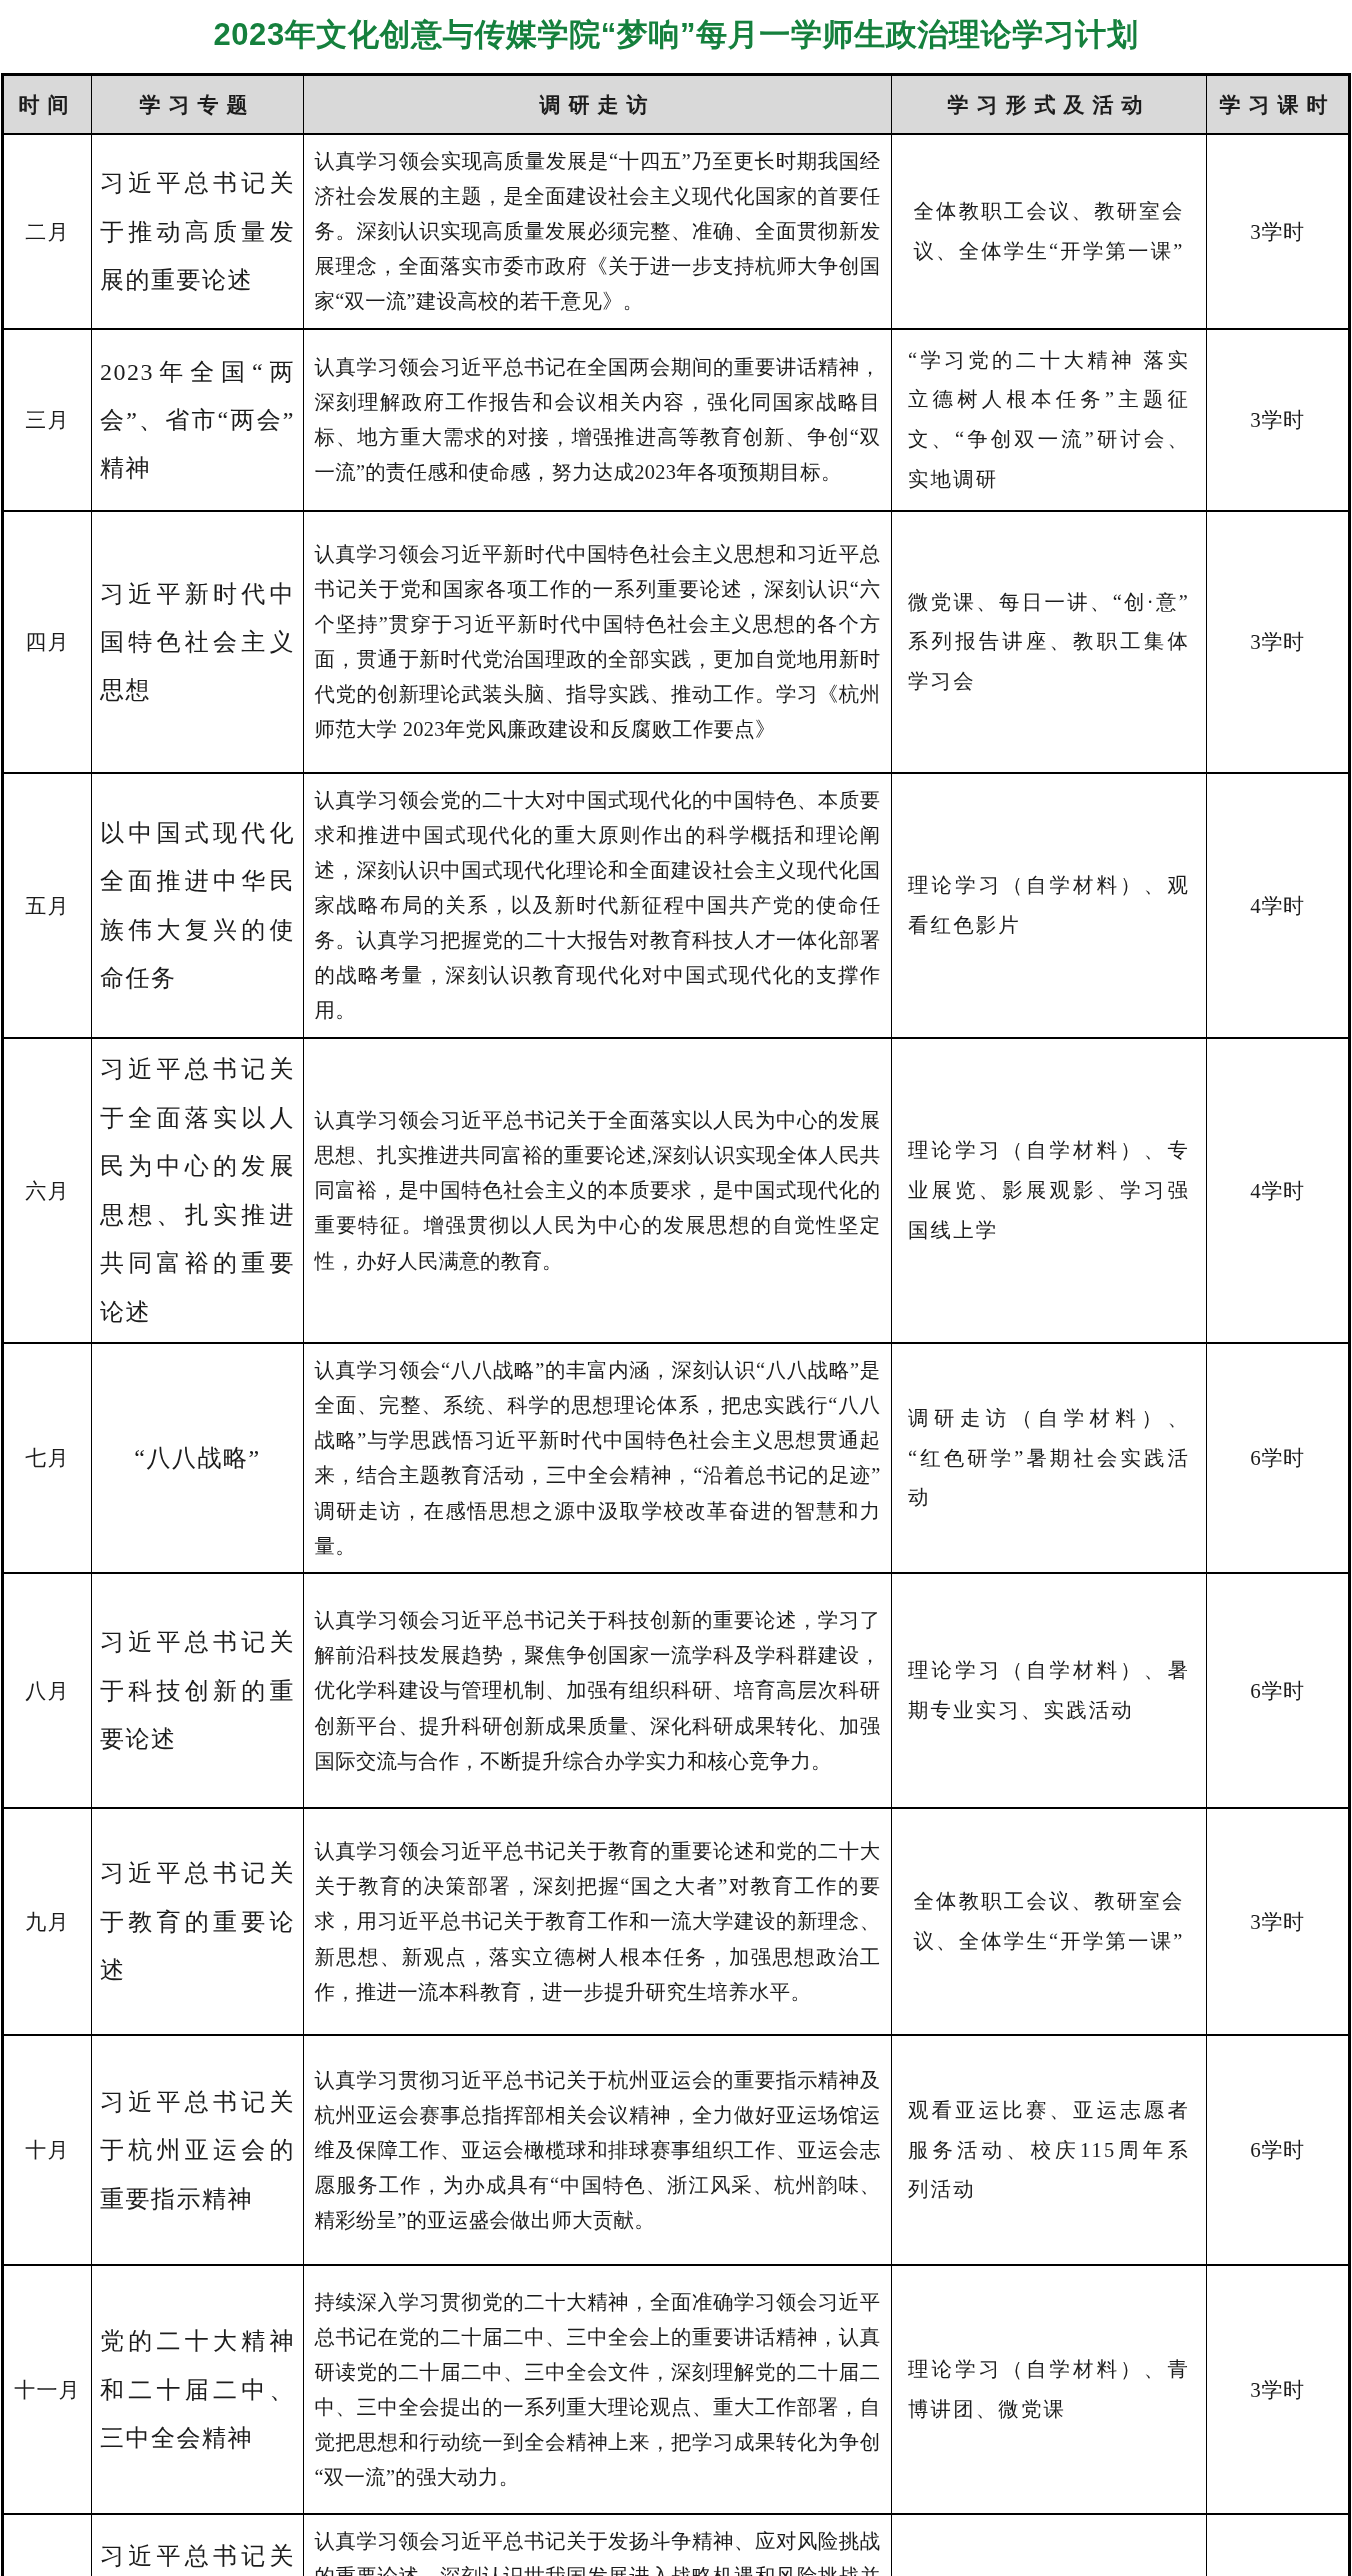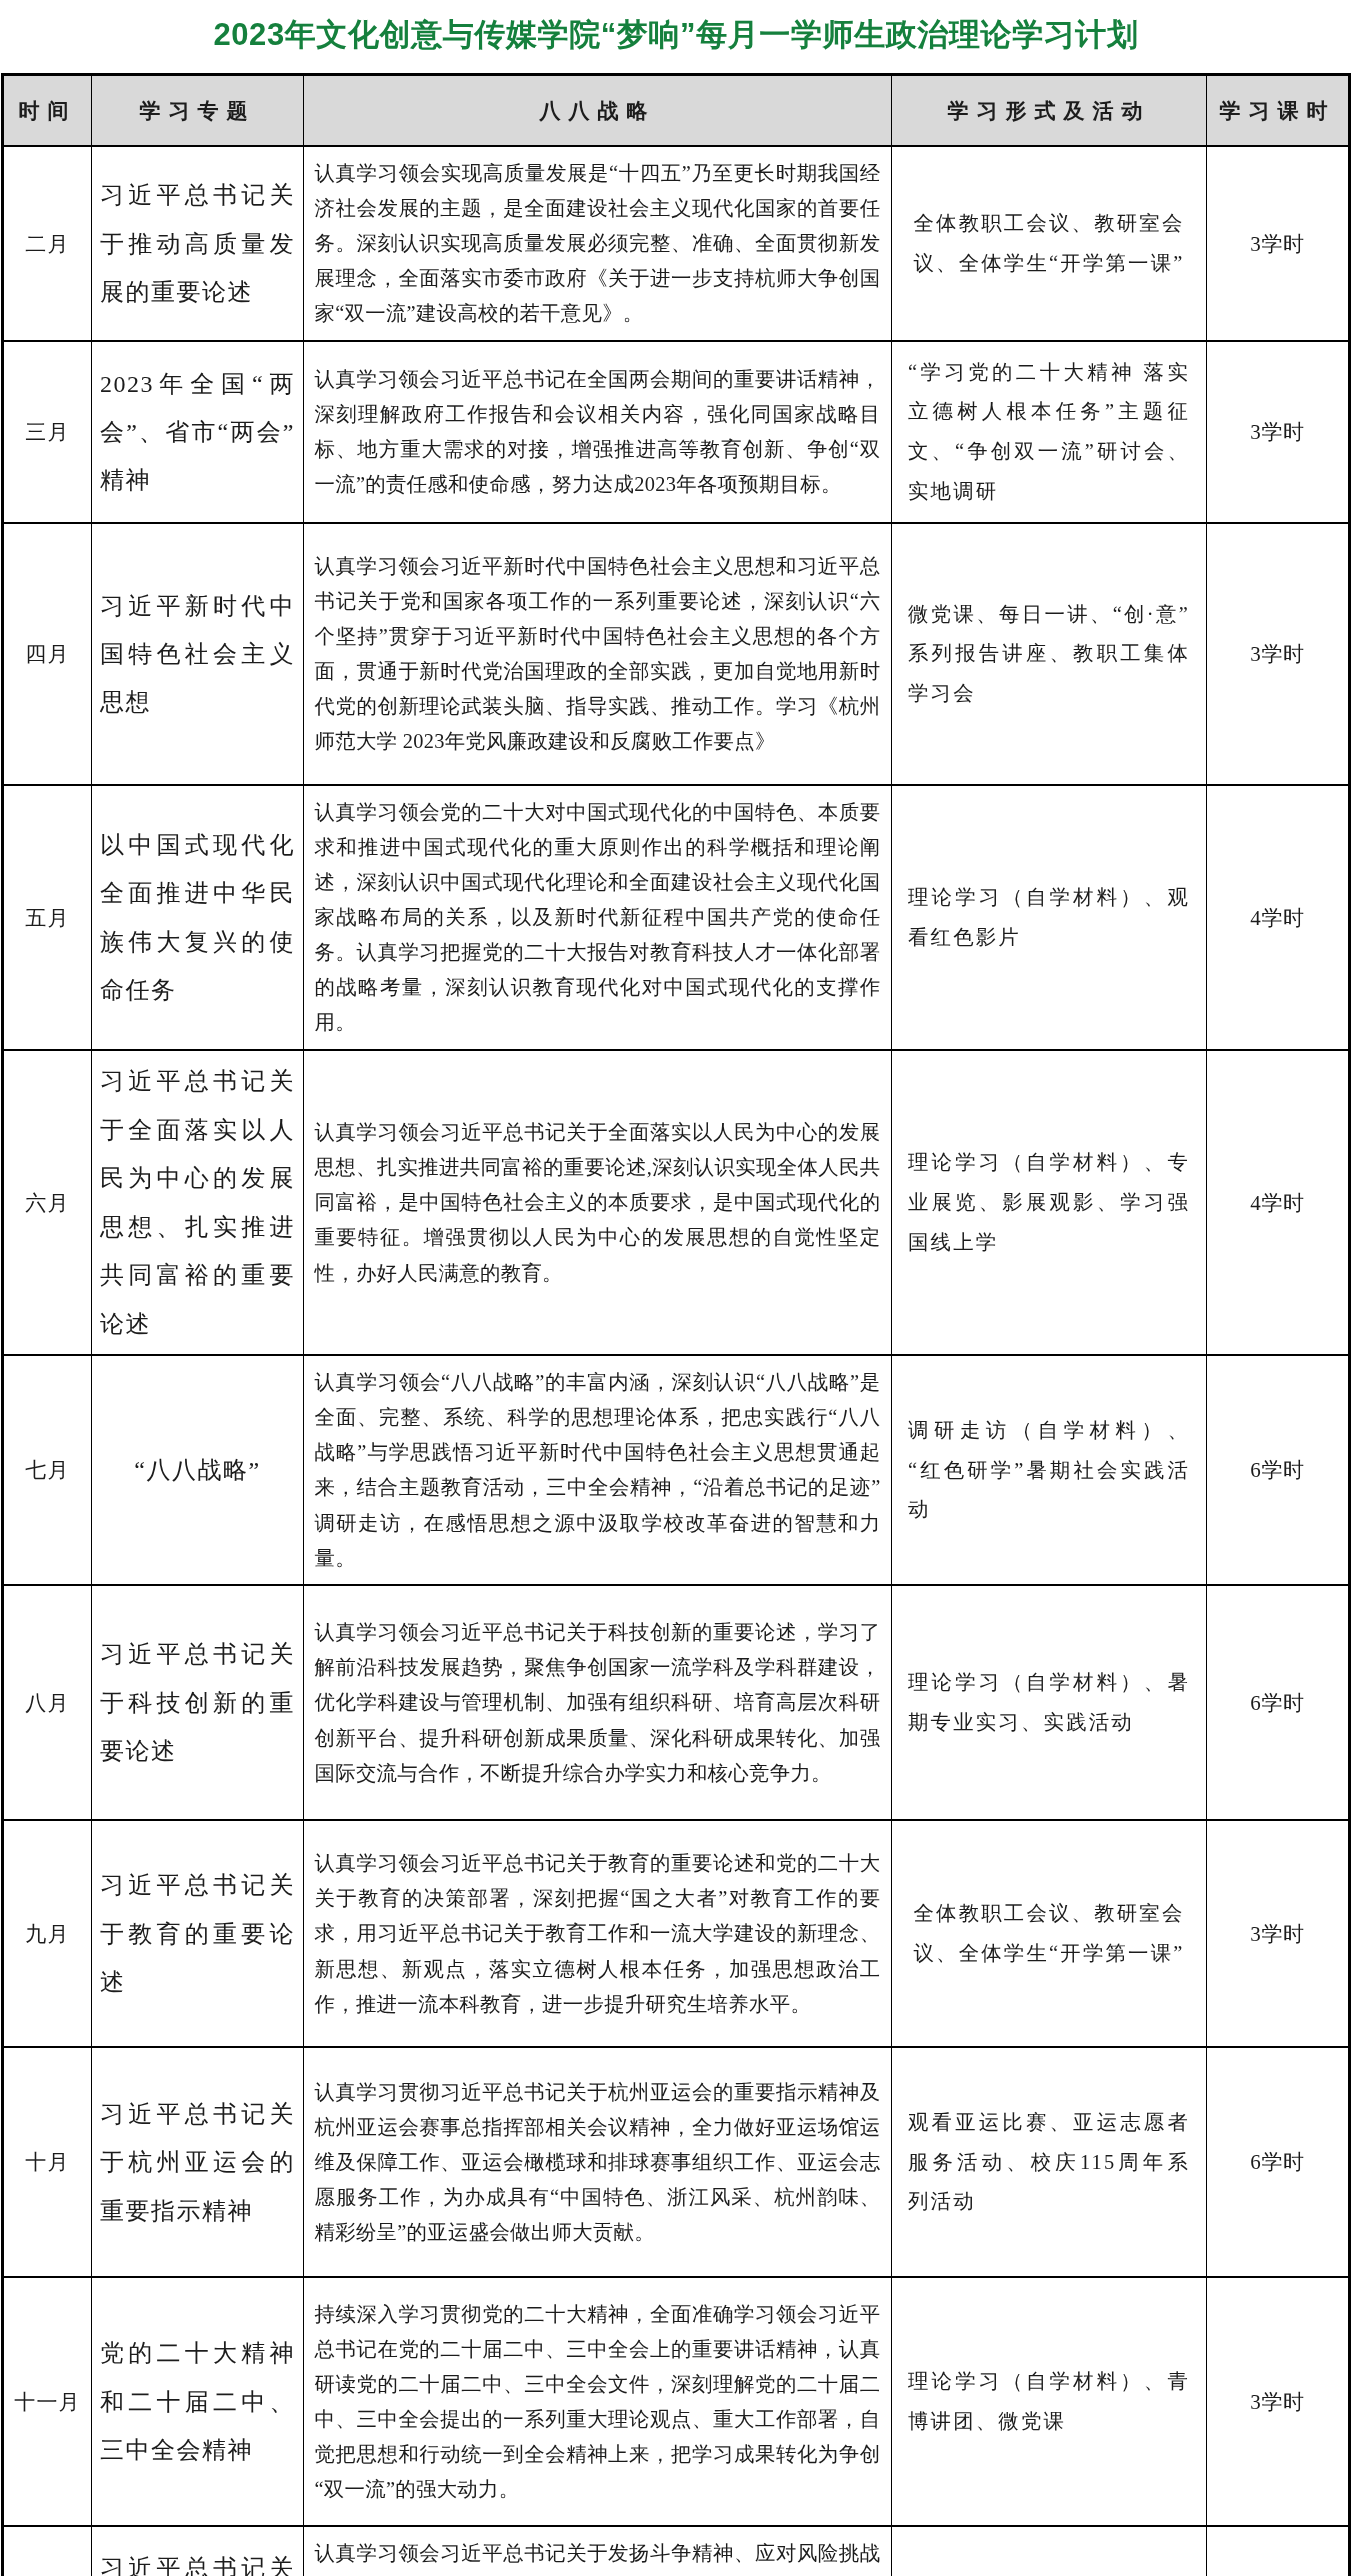--- a/index.html
+++ b/index.html
@@ -33,21 +33,21 @@
     border: 3.1px solid #000000;
   }
   th, td {
     border: 1.9px solid #000000;
     border-top-width: 2.5px;
     border-bottom-width: 2.5px;
     box-sizing: border-box;
     vertical-align: middle;
     word-break: break-all;
   }
-  thead tr { height: 72px; }
+  thead tr { height: 60px; }
   th {
     background: #d9d9d9;
     font-size: 21px;
     font-weight: 700;
     letter-spacing: 0.38em;
     text-align: center;
     padding: 3.7px 2.5px;
   }
   td.month {
     text-align: center;
@@ -110,21 +110,21 @@
       <col style="width:89px">
       <col style="width:212px">
       <col style="width:588px">
       <col style="width:315px">
       <col style="width:143px">
     </colgroup>
     <thead>
       <tr>
         <th>时间</th>
         <th>学习专题</th>
-        <th>八八战略</th>
+        <th>调研走访</th>
         <th>学习形式及活动</th>
         <th>学习课时</th>
       </tr>
     </thead>
     <tbody id="plan-body">
         <tr>
           <td class="month">二月</td>
           <td class="topic">习近平总书记关于推动高质量发展的重要论述</td>
           <td class="req">认真学习领会实现高质量发展是“十四五”乃至更长时期我国经济社会发展的主题，是全面建设社会主义现代化国家的首要任务。深刻认识实现高质量发展必须完整、准确、全面贯彻新发展理念，全面落实市委市政府《关于进一步支持杭师大争创国家“双一流”建设高校的若干意见》。</td>
           <td class="format center">全体教职工会议、教研室会议、全体学生“开学第一课”</td>

